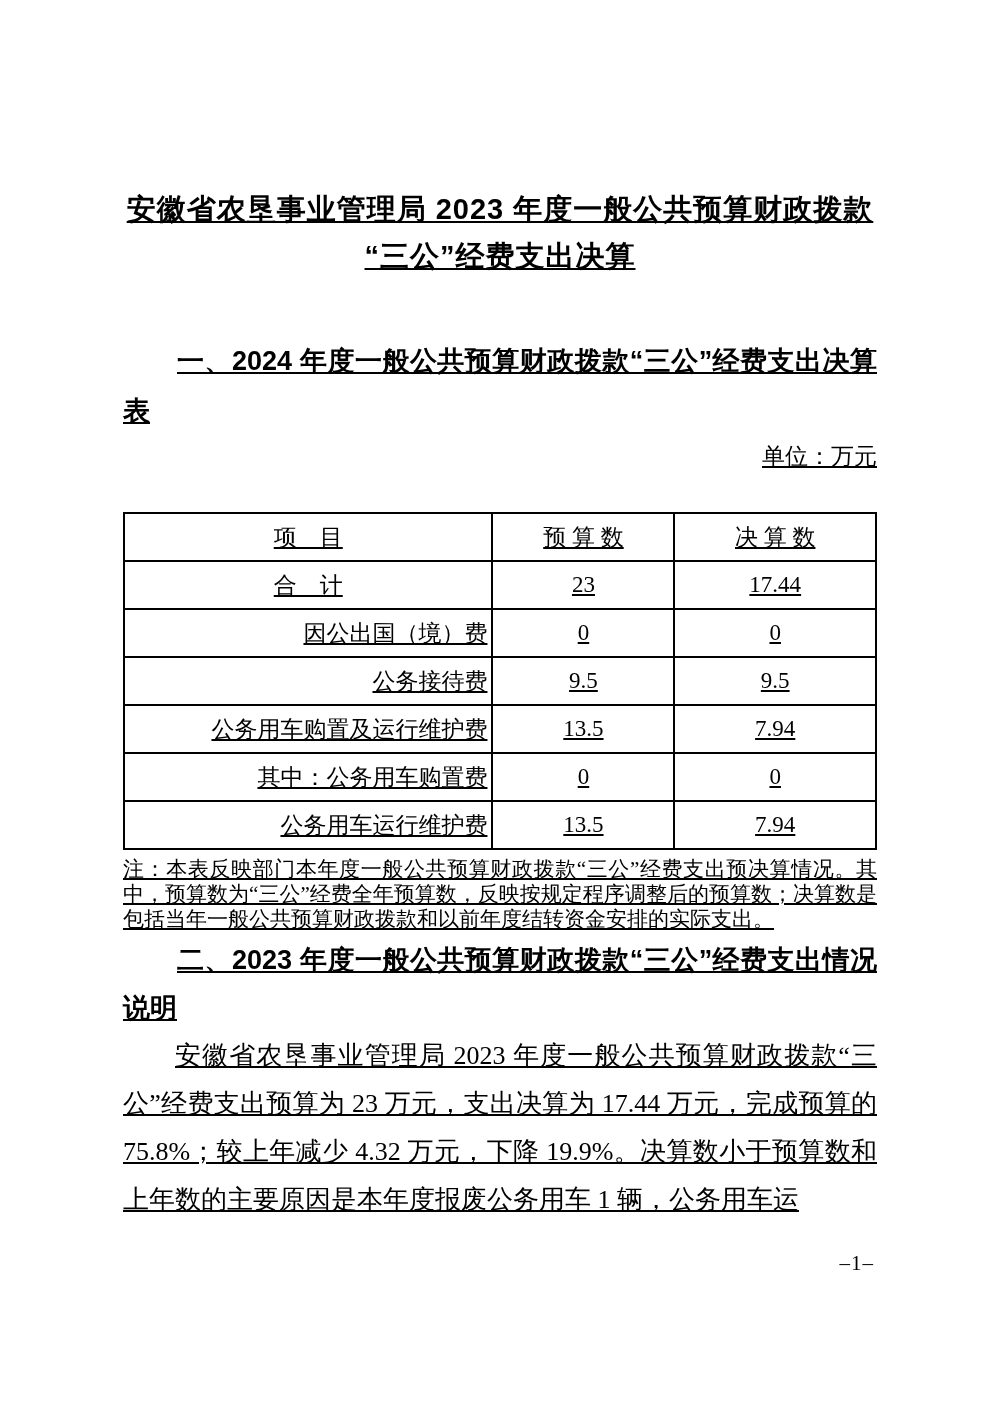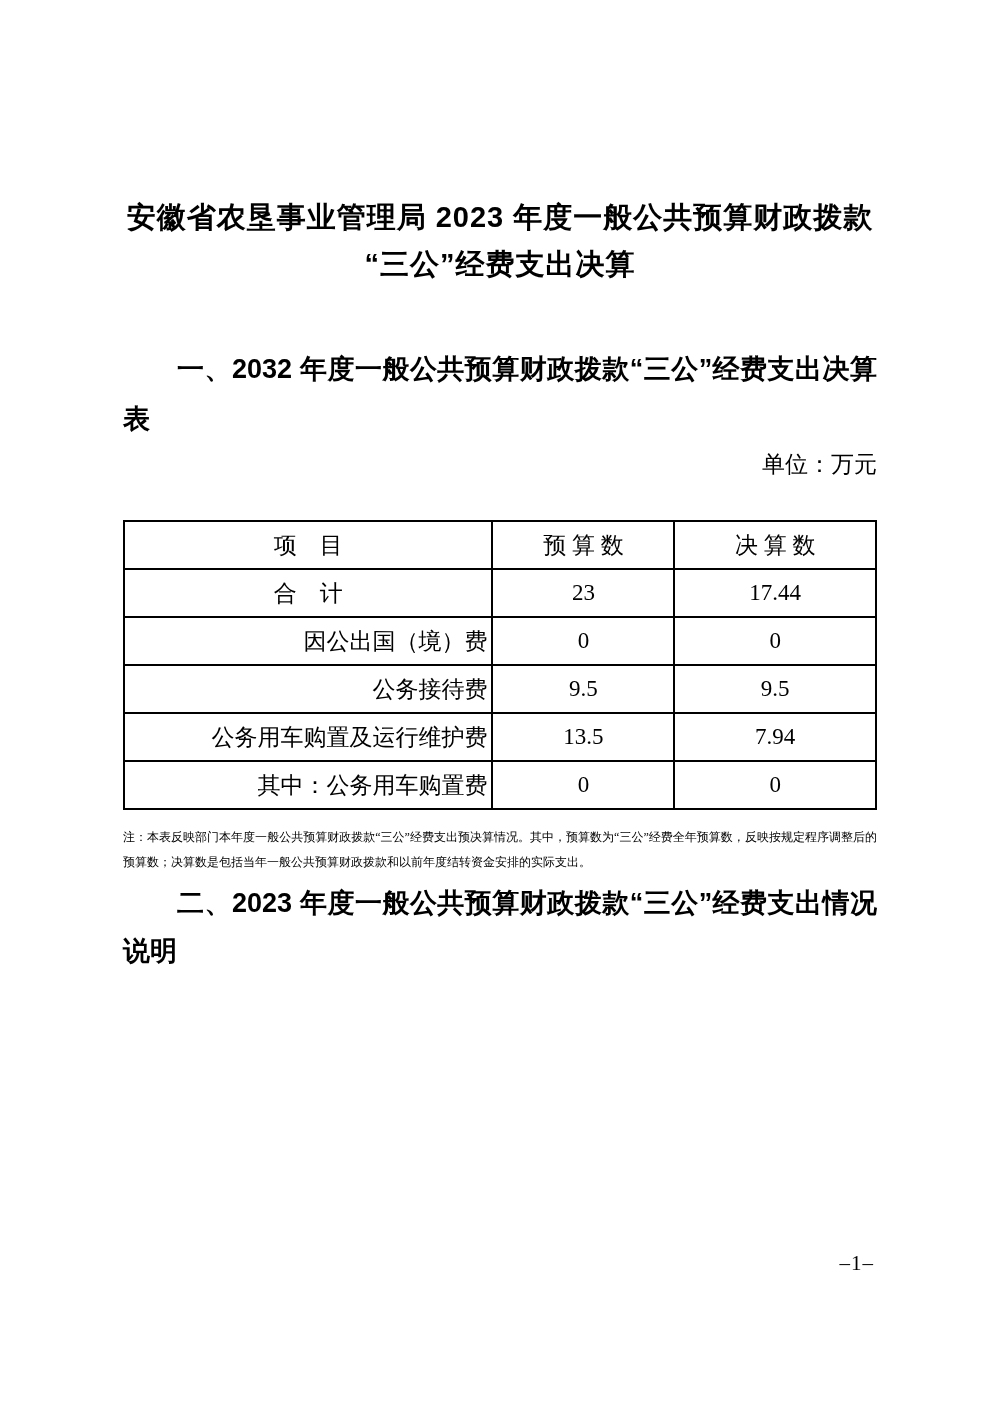--- a/index.html
+++ b/index.html
@@ -7,21 +7,21 @@
   .page {
     width: 1000px;
     height: 1414px;
     position: relative;
     background: #ffffff;
     color: #000000;
     font-family: "Liberation Serif", "DejaVu Serif", serif;
     overflow: hidden;
     margin: 0 auto;
   }
-  .content { padding: 8px 123px; }
+  .content { padding: 0 123px; text-decoration: underline; }
 
   .doc-title {
     padding-top: 186px;
     text-align: center;
     font-family: "Liberation Sans", "DejaVu Sans", sans-serif;
     font-weight: 700;
     font-size: 29px;
     line-height: 47px;
     letter-spacing: 1px;
   }
@@ -60,22 +60,22 @@
     padding: 0 4px;
     white-space: nowrap;
     overflow: hidden;
   }
   table.fund-table td.item-left { text-align: right; padding-left: 8px; }
   table.fund-table td.item-center { text-align: center; }
   table.fund-table td.indent-1 { padding-left: 1.5em; }
   table.fund-table td.indent-2 { padding-left: 5em; }
 
   .table-note {
-    margin-top: 15px;
-    font-size: 12px;
+    margin-top: 7px;
+    font-size: 21px;
     line-height: 25px;
     text-align: justify;
   }
 
   .section-heading.second { margin-top: 4px; line-height: 48px; }
 
   .sub-heading {
     font-size: 27px;
     font-weight: 700;
     line-height: 48px;
@@ -102,21 +102,21 @@
 <body>
 
 <div class="page">
   <div class="content">
 
     <div class="doc-title">
       <div>安徽省农垦事业管理局 2023 年度一般公共预算财政拨款</div>
       <div>“三公”经费支出决算</div>
     </div>
 
-    <div class="section-heading">一、2032 年度一般公共预算财政拨款“三公”经费支出决算表</div>
+    <div class="section-heading">一、2024 年度一般公共预算财政拨款“三公”经费支出决算表</div>
 
     <div class="unit-line">单位：万元</div>
 
     <table class="fund-table">
       <colgroup>
         <col style="width:49%">
         <col style="width:24.2%">
         <col style="width:26.8%">
       </colgroup>
       <thead>
@@ -145,25 +145,31 @@
           <tr>
             <td class="item-left">公务用车购置及运行维护费</td>
             <td>13.5</td>
             <td>7.94</td>
           </tr>
           <tr>
             <td class="item-left indent-1">其中：公务用车购置费</td>
             <td>0</td>
             <td>0</td>
           </tr>
+          <tr>
+            <td class="item-left indent-2">公务用车运行维护费</td>
+            <td>13.5</td>
+            <td>7.94</td>
+          </tr>
         </tbody>
     </table>
 
     <div class="table-note">注：本表反映部门本年度一般公共预算财政拨款“三公”经费支出预决算情况。其中，预算数为“三公”经费全年预算数，反映按规定程序调整后的预算数；决算数是包括当年一般公共预算财政拨款和以前年度结转资金安排的实际支出。</div>
 
     <div class="section-heading second">二、2023 年度一般公共预算财政拨款“三公”经费支出情况说明</div>
 
 
+    <div class="body-paragraph">安徽省农垦事业管理局 2023 年度一般公共预算财政拨款“三公”经费支出预算为 23 万元，支出决算为 17.44 万元，完成预算的 75.8%；较上年减少 4.32 万元，下降 19.9%。决算数小于预算数和上年数的主要原因是本年度报废公务用车 1 辆，公务用车运</div>
 
   </div>
 
   <div class="page-number">–1–</div>
 </div>
 
 </body></html>

